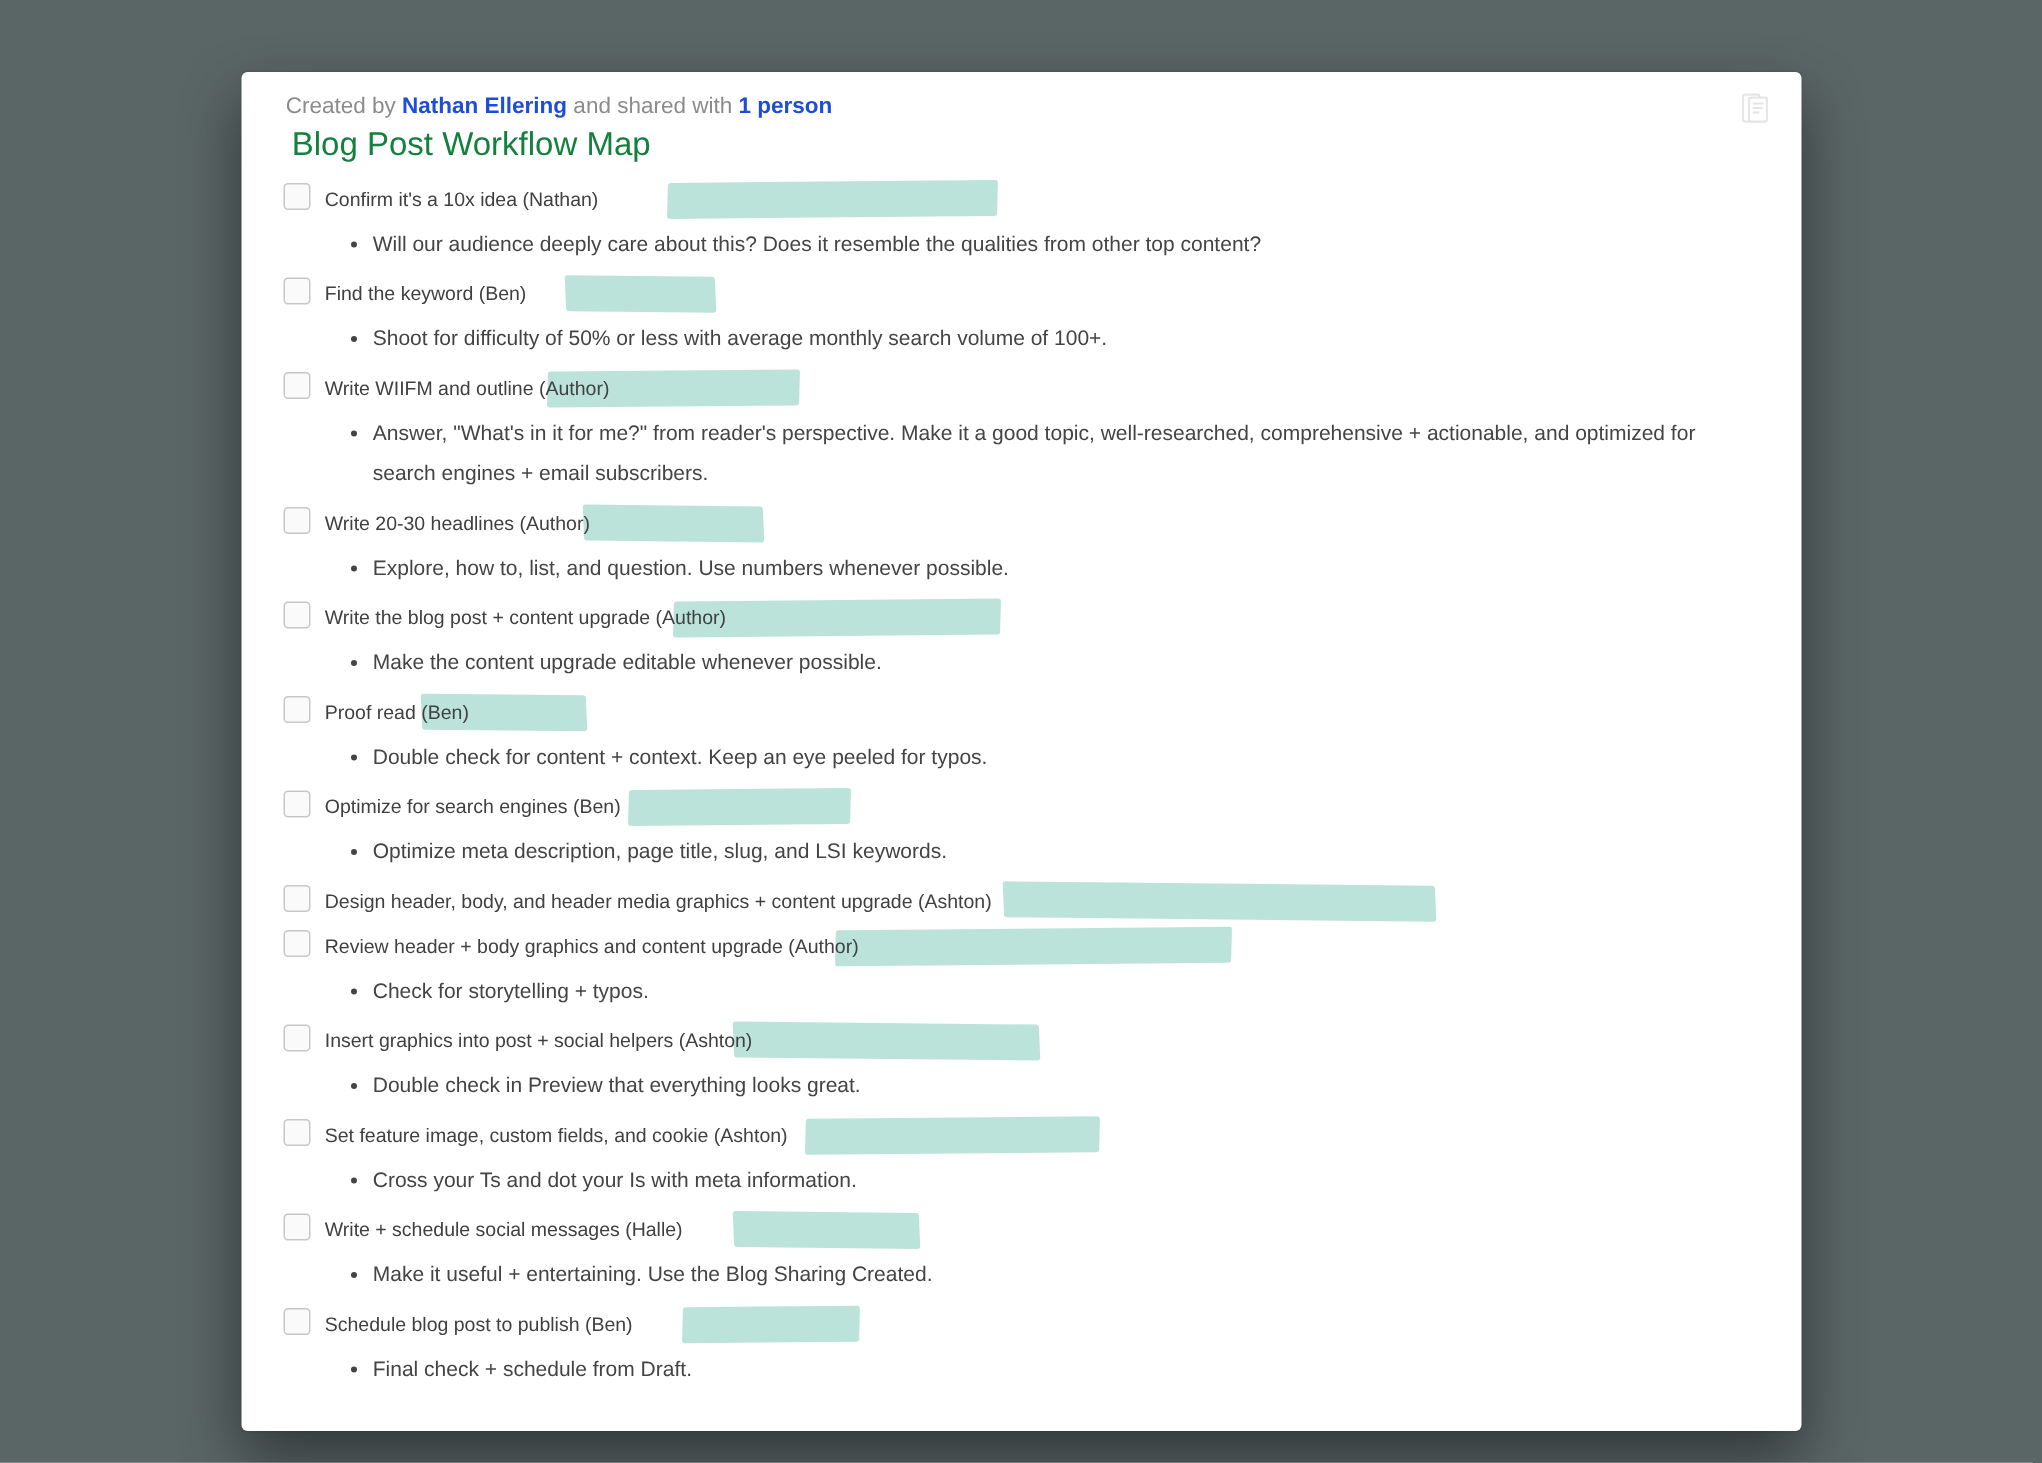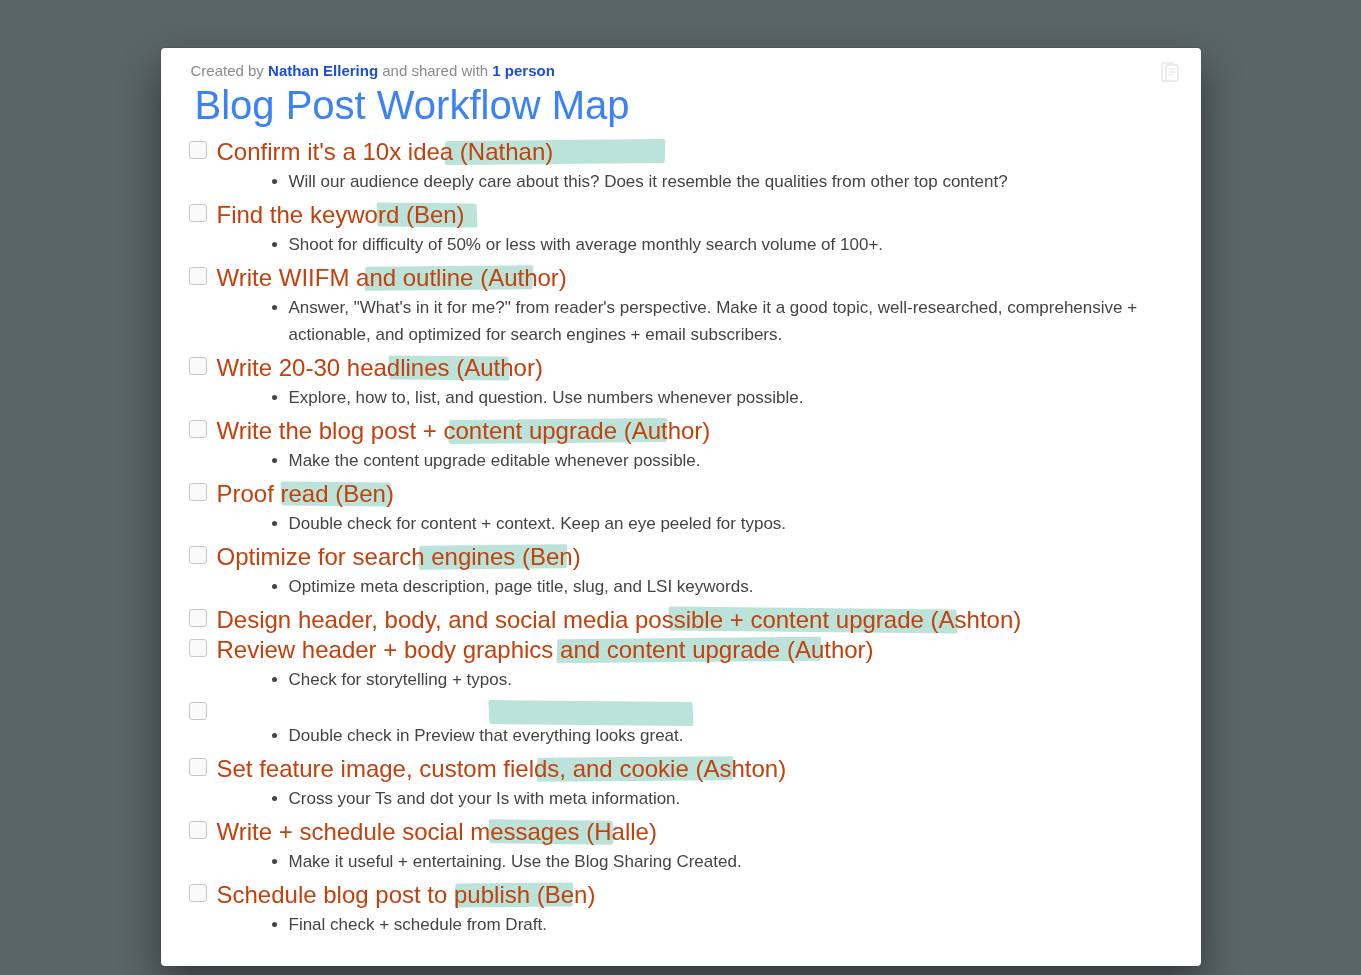--- a/index.html
+++ b/index.html
@@ -25,22 +25,22 @@
     font-size: 15px;
     color: #8b8b8b;
     margin-bottom: 4px;
     padding-left: 2px;
   }
   .meta-line .meta-link {
     color: #1d4ed8;
     font-weight: 600;
   }
   .note-title {
-    font-size: 40px;
-    color: #3b82f6;
+    font-size: 22px;
+    color: #15803d;
     margin: 4px 0 10px 0;
     font-weight: 400;
     padding-left: 6px;
   }
   .note-icon {
     position: absolute;
     top: 14px;
     right: 22px;
     width: 18px;
     height: 20px;
@@ -65,22 +65,22 @@
     height: 18px;
     border: 1.5px solid #c7c7c7;
     border-radius: 3px;
     margin-right: 10px;
     margin-top: 3px;
     background: #fafafa;
     box-sizing: border-box;
   }
   .task-label {
     position: relative;
-    font-size: 24px;
-    color: #c2410c;
+    font-size: 13px;
+    color: #404040;
     line-height: 28px;
     display: inline-block;
   }
   .hl {
     position: absolute;
     top: 2px;
     height: 24px;
     background: #8fd1c2;
     opacity: 0.6;
     border-radius: 2px;
@@ -91,24 +91,23 @@
   .txt {
     position: relative;
     z-index: 1;
   }
   .sub-bullets {
     list-style: disc;
     margin: 2px 0 6px 0;
     padding-left: 60px;
   }
   .sub-bullets li {
-    font-size: 17px;
+    font-size: 14px;
     color: #444;
     line-height: 27px;
-    margin-left: 40px;
   }
 </style>
 </head>
 <body>
 
 <div class="note-card">
   <div class="note-icon">
     <svg viewBox="0 0 18 20" width="18" height="20">
       <rect x="1" y="1" width="11" height="18" rx="1.5" fill="none" stroke="#b9b9b9" stroke-width="1.5"></rect>
       <rect x="5" y="3" width="12" height="16" rx="1.5" fill="#fff" stroke="#b9b9b9" stroke-width="1.5"></rect>
@@ -184,36 +183,36 @@
           <div class="checkbox"></div>
           <span class="task-label"><span class="hl" style="left: 202px; width: 148px;"></span><span class="txt">Optimize for search engines (Ben)</span></span>
         </div>
         <ul class="sub-bullets">
           <li>Optimize meta description, page title, slug, and LSI keywords.</li>
         </ul>
       </li>
       <li class="task-item">
         <div class="task-line">
           <div class="checkbox"></div>
-          <span class="task-label"><span class="hl skew2" style="left: 452px; width: 288px;"></span><span class="txt">Design header, body, and social media possible + content upgrade (Ashton)</span></span>
+          <span class="task-label"><span class="hl skew2" style="left: 452px; width: 288px;"></span><span class="txt">Design header, body, and header media graphics + content upgrade (Ashton)</span></span>
         </div>
       </li>
       <li class="task-item">
         <div class="task-line">
           <div class="checkbox"></div>
           <span class="task-label"><span class="hl" style="left: 340px; width: 264px;"></span><span class="txt">Review header + body graphics and content upgrade (Author)</span></span>
         </div>
         <ul class="sub-bullets">
           <li>Check for storytelling + typos.</li>
         </ul>
       </li>
       <li class="task-item">
         <div class="task-line">
           <div class="checkbox"></div>
-          <span class="task-label"><span class="hl skew2" style="left: 272px; width: 204px;"></span></span>
+          <span class="task-label"><span class="hl skew2" style="left: 272px; width: 204px;"></span><span class="txt">Insert graphics into post + social helpers (Ashton)</span></span>
         </div>
         <ul class="sub-bullets">
           <li>Double check in Preview that everything looks great.</li>
         </ul>
       </li>
       <li class="task-item">
         <div class="task-line">
           <div class="checkbox"></div>
           <span class="task-label"><span class="hl" style="left: 320px; width: 196px;"></span><span class="txt">Set feature image, custom fields, and cookie (Ashton)</span></span>
         </div>

